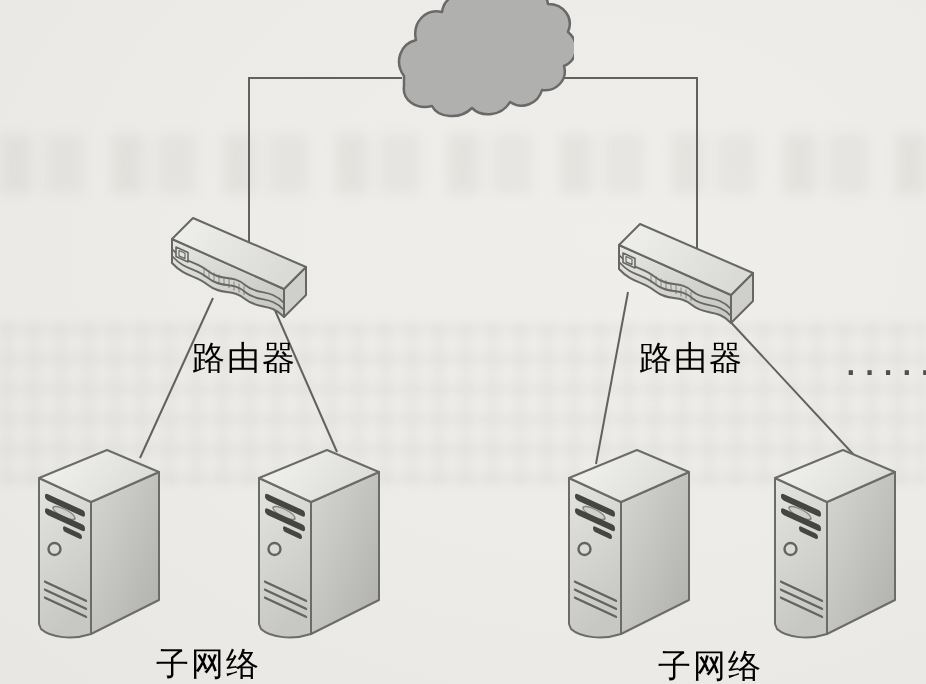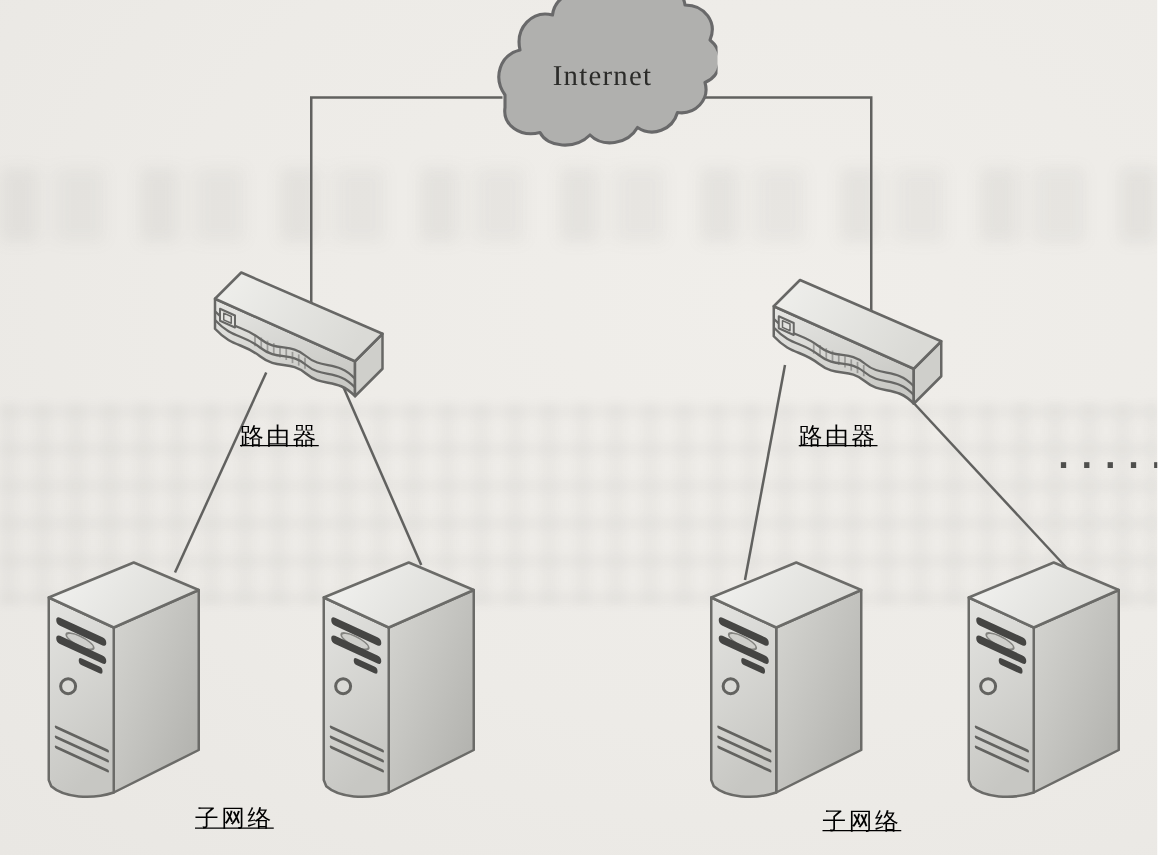--- a/index.html
+++ b/index.html
@@ -34,22 +34,22 @@
     position:absolute;left:0;top:60px;width:184px;text-align:center;
     font-family:"Liberation Serif", serif;font-size:23px;color:#2b2b29;letter-spacing:1px;
   }
   .device{position:absolute;}
   .router{width:164px;height:114px;}
   .router-left{left:148px;top:216px;}
   .router-right{left:595px;top:222px;}
   .server{width:150px;height:196px;top:444px;}
   .s1{left:23px;}.s2{left:243px;}.s3{left:553px;}.s4{left:759px;}
   .label{
-    position:absolute;font-size:19px;color:#38383
-6;letter-spacing:2px;white-space:nowrap;text-decoration:underline;
+    position:absolute;font-size:33px;color:#38383
+6;letter-spacing:2px;white-space:nowrap;
   }
   .router-label-left{left:192px;top:336px;}
   .router-label-right{left:639px;top:336px;}
   .subnet-label-left{left:156px;top:642px;}
   .subnet-label-right{left:658px;top:644px;}
   .dots{
     position:absolute;left:843px;top:351px;
     font-size:26px;font-weight:bold;color:#4f4f4d;letter-spacing:3px;
     font-family:"DejaVu Sans Mono", monospace;
   }
@@ -140,21 +140,20 @@
     <path d="M712,302 L854,455"></path>
   </svg>
 
   <div class="cloud">
     <svg viewBox="0 0 184 146">
       <path d="M14,88 C4,74 10,56 26,52 C22,34 36,20 52,24 C54,8 74,0 88,8
                C96,-6 118,-8 128,4 C140,-4 156,2 158,16 C174,16 184,30 178,44
                C190,54 188,72 174,78 C178,92 166,104 152,102 C148,116 132,122 120,114
                C112,128 92,130 82,120 C70,132 48,130 42,118 C26,122 12,112 14,98 Z" fill="#b0b0ae" stroke="#69696a" stroke-width="2.5" stroke-linejoin="round"></path>
     </svg>
-    <span class="cloud-label">Internet</span>
   </div>
 
   <svg class="device router router-left" viewBox="0 0 164 114">
     <use href="#sym-router"></use>
   </svg>
   <svg class="device router router-right" viewBox="0 0 164 114">
     <use href="#sym-router"></use>
   </svg>
 
   <span class="label router-label-left">路由器</span>

